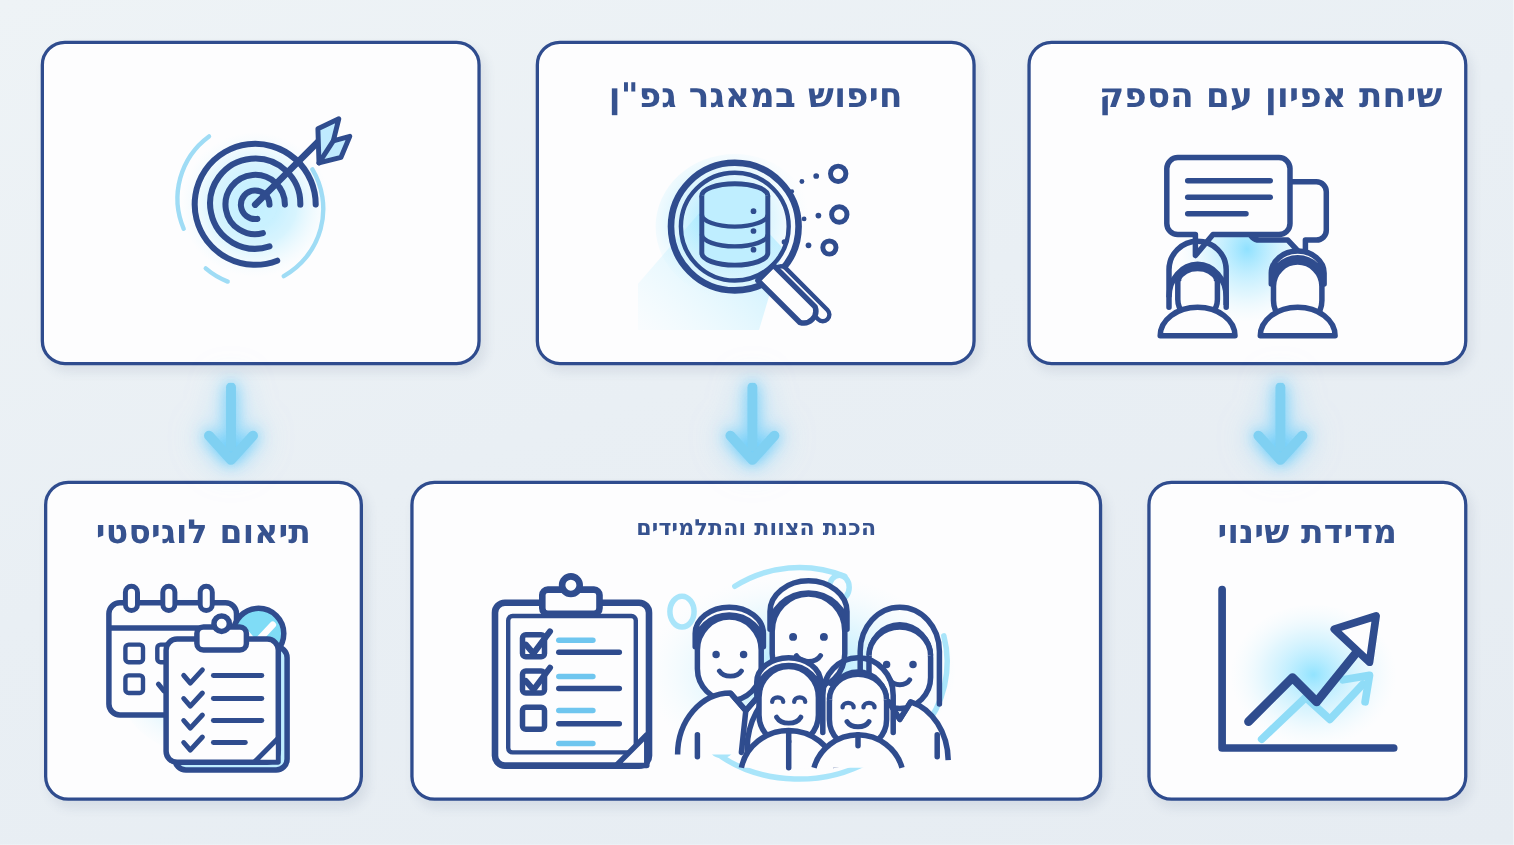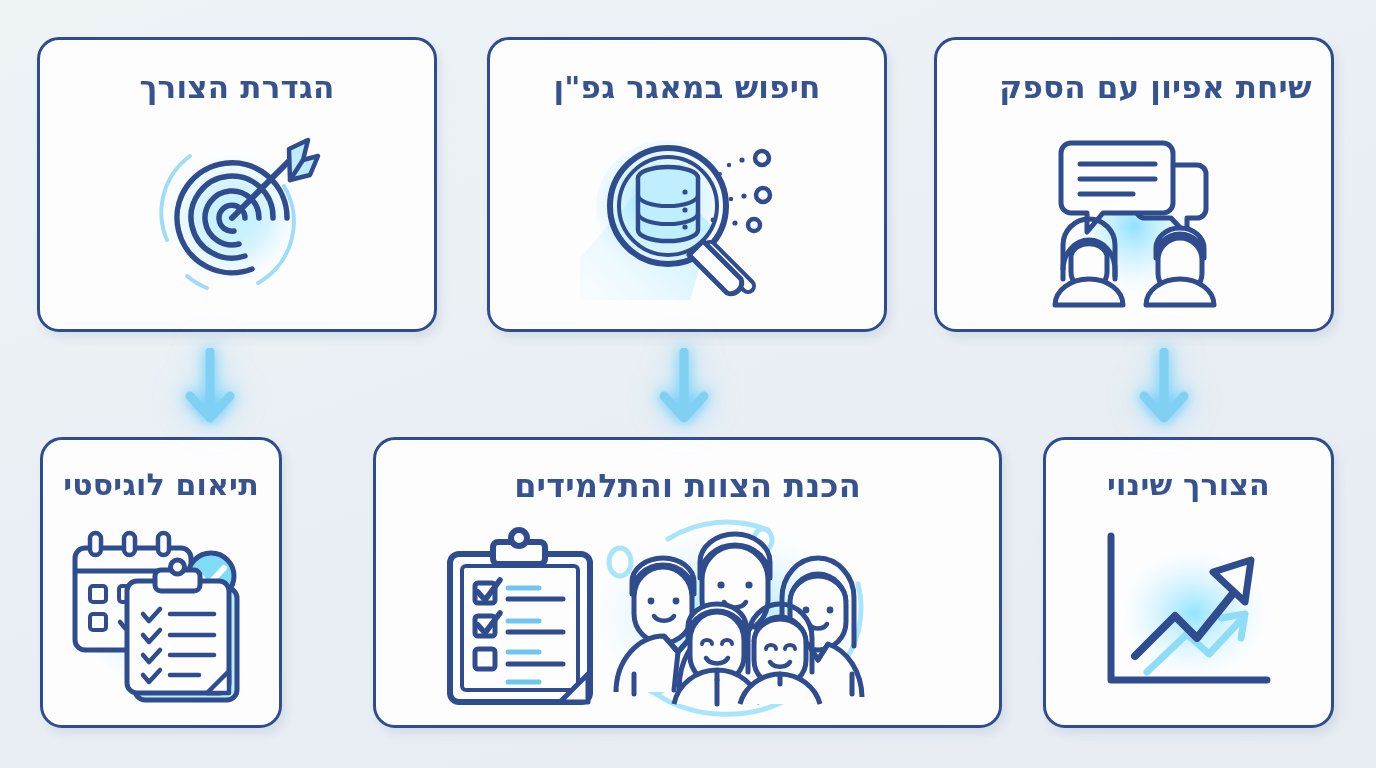--- a/index.html
+++ b/index.html
@@ -59,25 +59,25 @@
   
   #card-need      { left: 37px;   top: 37px;  width: 400px;  height: 295px; }
   #card-need .card-title      { font-size: 31px; margin-top: 30px; }
   
   #card-search    { left: 487px;  top: 37px;  width: 400px;  height: 295px; }
   #card-search .card-title    { font-size: 31px; margin-top: 30px; }
   
   #card-vendor    { left: 934px;  top: 37px;  width: 400px;  height: 295px; }
   #card-vendor .card-title    { font-size: 31px; margin-top: 30px; margin-left: 43px; }
   
-  #card-logistics { left: 40px;   top: 437px; width: 242px;  height: 291px; }
+  #card-logistics { left: 40px;   top: 437px; width: 290px;  height: 291px; }
   #card-logistics .card-title { font-size: 30px; margin-top: 28px; }
   
   #card-staff     { left: 373px;  top: 437px; width: 629px;  height: 291px; }
-  #card-staff .card-title     { font-size: 32px; margin-top: 28px; }
+  #card-staff .card-title     { font-size: 20px; margin-top: 28px; }
   
   #card-measure   { left: 1043px; top: 437px; width: 291px;  height: 291px; }
   #card-measure .card-title   { font-size: 30px; margin-top: 28px; }
 
   
   .flow-arrow {
     position: absolute;
     width: 60px;
     height: 78px;
     filter: drop-shadow(0 0 7px rgba(90, 200, 250, 0.95))
@@ -86,21 +86,20 @@
   #arrow-1 { left: 180px;  top: 348px; }
   #arrow-2 { left: 654px;  top: 348px; }
   #arrow-3 { left: 1134px; top: 348px; }
 </style>
 </head>
 <body>
 
 <div id="board">
 
   <div class="card" id="card-need">
-    <div class="card-title">הגדרת הצורך</div>
     <div class="card-icon">
       <svg width="210" height="178" viewBox="0 0 210 178" aria-hidden="true">
         <defs>
           <radialGradient id="glowA" cx="50%" cy="50%" r="50%">
             <stop offset="0%" stop-color="#7fe0ff" stop-opacity="0.85"></stop>
             <stop offset="55%" stop-color="#a9e9ff" stop-opacity="0.45"></stop>
             <stop offset="100%" stop-color="#d8f5ff" stop-opacity="0"></stop>
           </radialGradient>
         </defs>
         <ellipse cx="100" cy="90" rx="68" ry="66" fill="url(#glowA)"></ellipse>
@@ -336,21 +335,21 @@
         <path d="M328 127 A5 4 0 0 1 338 127" fill="none" stroke="#2f4c8e" stroke-width="4" stroke-linecap="round"></path>
         <path d="M347 127 A5 4 0 0 1 357 127" fill="none" stroke="#2f4c8e" stroke-width="4" stroke-linecap="round"></path>
         <path d="M332 140 A11 8 0 0 0 352 140" fill="none" stroke="#2f4c8e" stroke-width="4.5" stroke-linecap="round"></path>
         <path d="M302 182 A42 40 0 0 1 342 152 A42 40 0 0 1 382 182" fill="#fdfdfe" stroke="#2f4c8e" stroke-width="5" stroke-linejoin="round"></path>
         <line x1="342" y1="152" x2="342" y2="162" stroke="#2f4c8e" stroke-width="5" stroke-linecap="round"></line>
       </svg>
     </div>
   </div>
 
   <div class="card" id="card-measure">
-    <div class="card-title">הצורך שינוי</div>
+    <div class="card-title">מדידת שינוי</div>
     <div class="card-icon">
       <svg width="200" height="168" viewBox="0 0 200 168" aria-hidden="true">
         <defs>
           <radialGradient id="glowF" cx="50%" cy="48%" r="50%">
             <stop offset="0%" stop-color="#7fdfff" stop-opacity="0.85"></stop>
             <stop offset="58%" stop-color="#b8ecff" stop-opacity="0.4"></stop>
             <stop offset="100%" stop-color="#e6f9ff" stop-opacity="0"></stop>
           </radialGradient>
         </defs>
         <ellipse cx="105" cy="86" rx="76" ry="66" fill="url(#glowF)"></ellipse>

